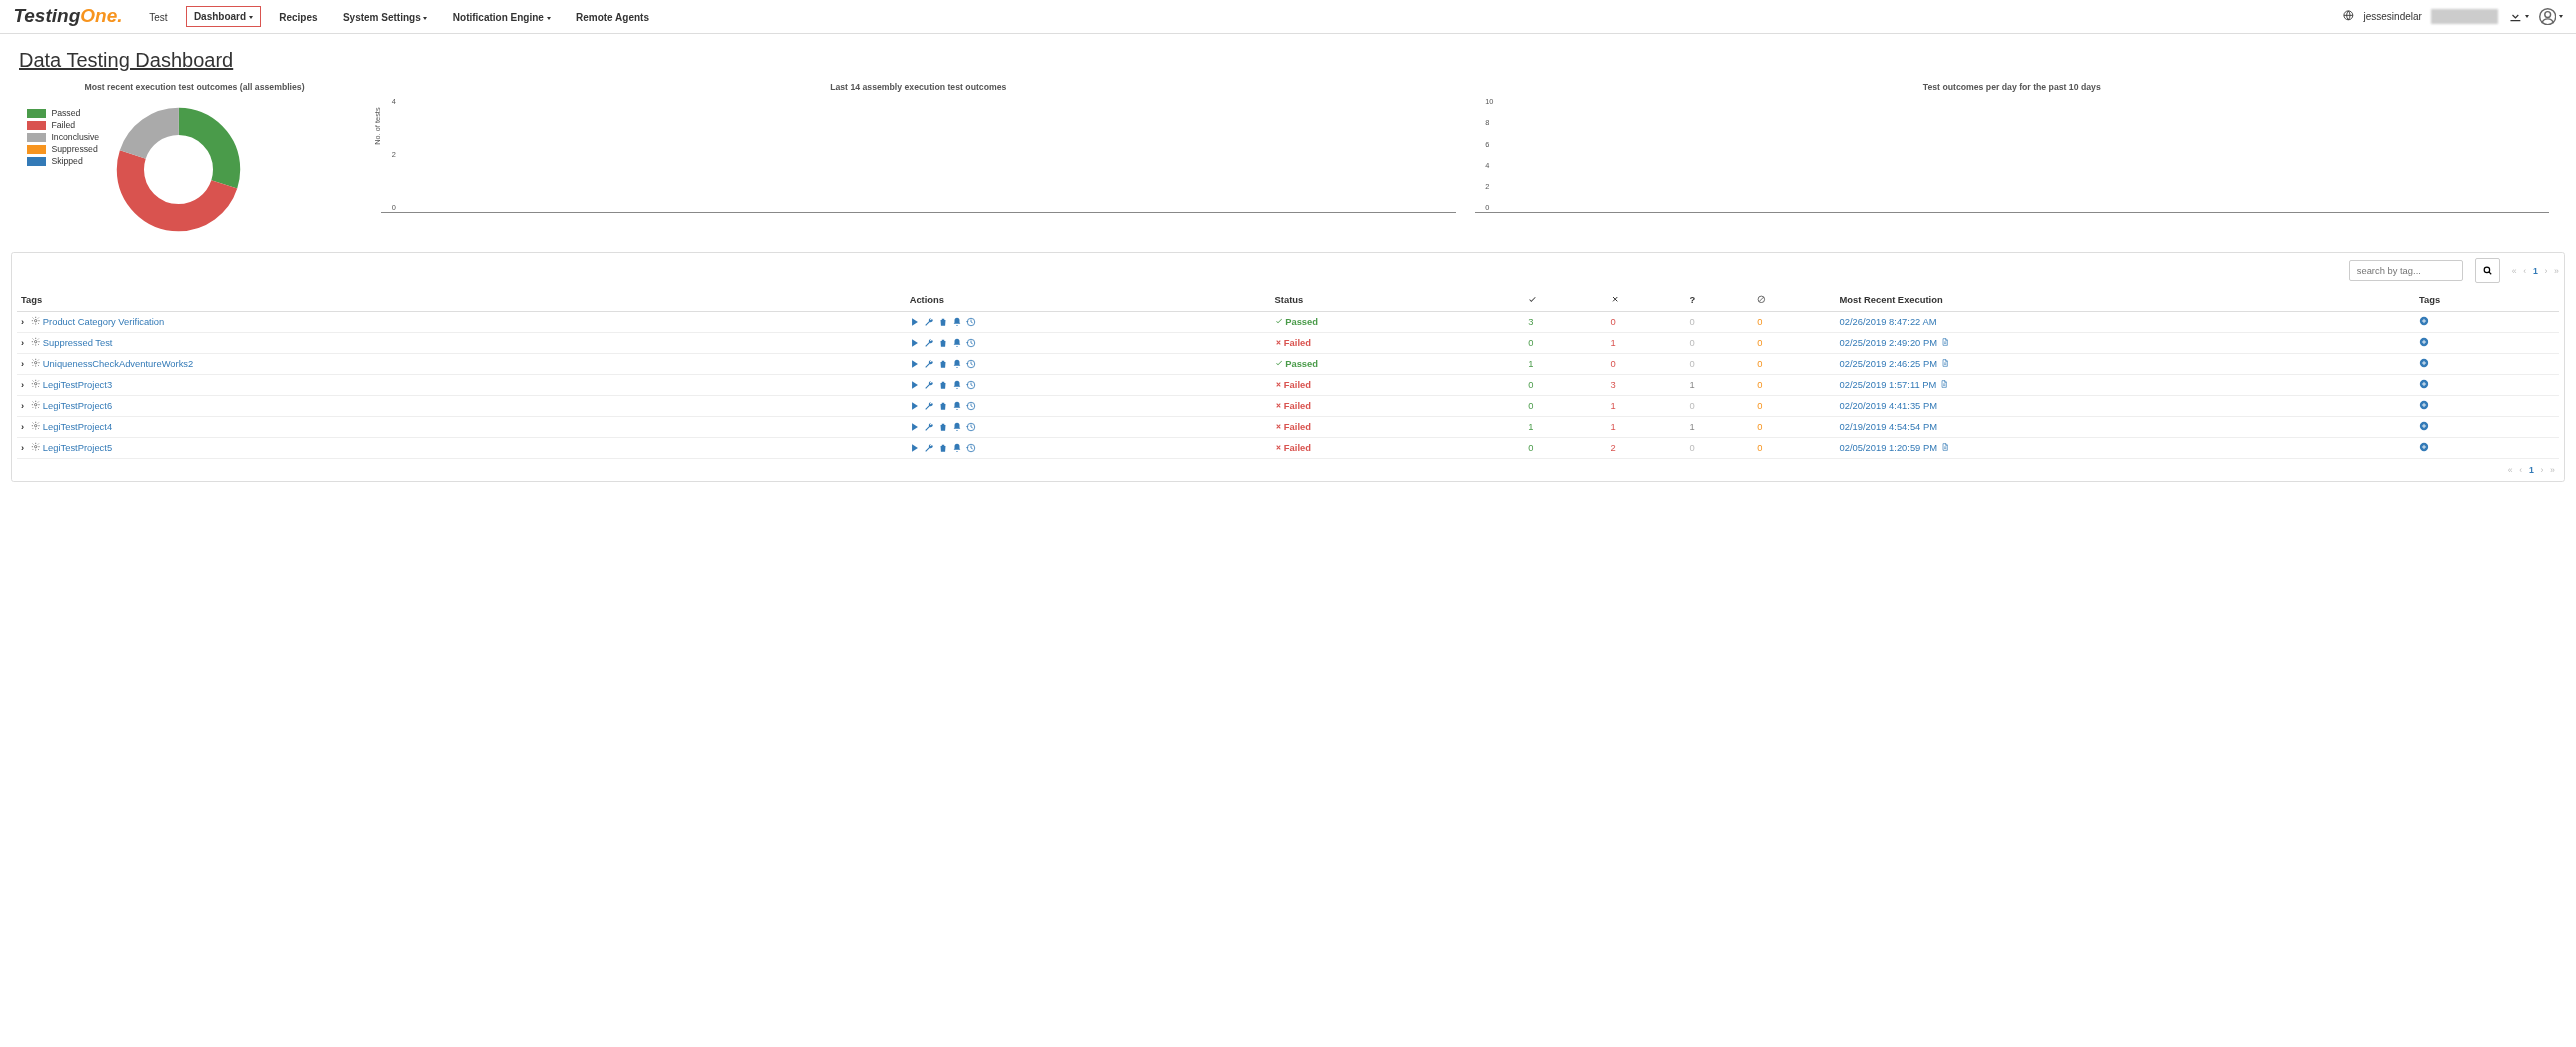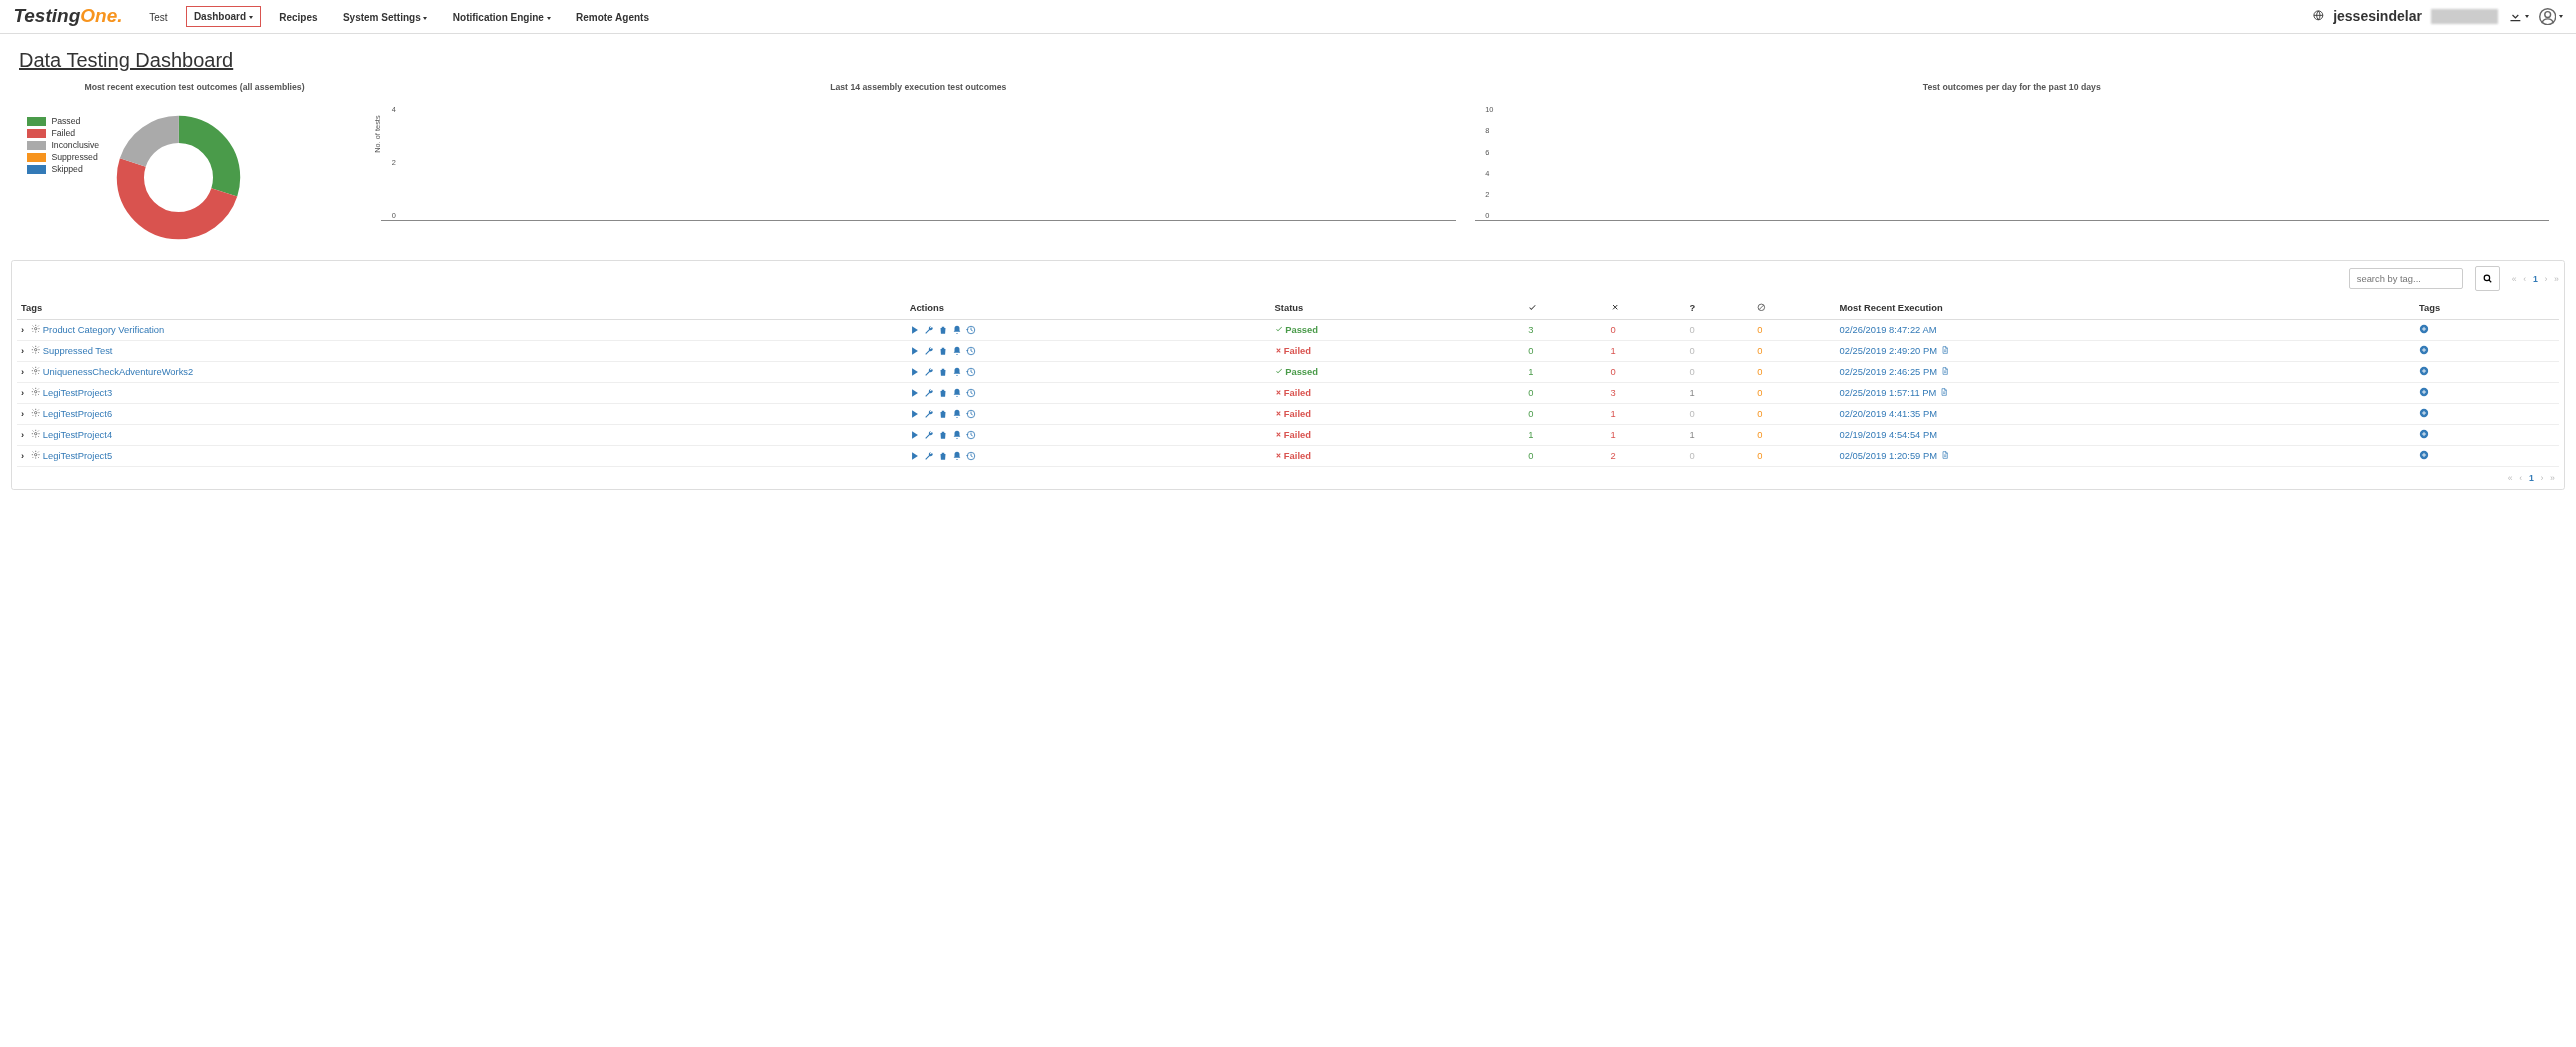--- a/index.html
+++ b/index.html
@@ -7,28 +7,28 @@
 .topnav { display: flex; align-items: center; padding: 5.4px 13.4px; border-bottom: 0.7px solid #ddd; }
 .brand { font-size: 19px; font-weight: bold; font-style: italic; margin-right: 20px; }
 .brand .one { color: #f7941e; }
 .brand .dot { color: #f7941e; }
 .nav-links { display: flex; gap: 12px; align-items: flex-end; }
 .nav-item { padding: 4px 6.7px; cursor: pointer; font-size: 10px; }
 .nav-item.active { border: 0.7px solid #d9534f; font-weight: bold; }
 .nav-item.bold { font-weight: bold; }
 .caret-down { display: inline-block; margin-left: 2.7px; width: 0; height: 0; border-left: 2.7px solid transparent; border-right: 2.7px solid transparent; border-top: 3.4px solid #333; vertical-align: middle; }
 .nav-right { margin-left: auto; display: flex; align-items: center; gap: 9.4px; }
-.user-label { font-weight: bold; font-size: 14px; }
+.user-label { font-weight: normal; font-size: 10px; }
 .blur-box { width: 67px; height: 14.8px; background: #ccc; filter: blur(1.3px); }
 .icon-btn { cursor: pointer; display: inline-flex; align-items: center; }
 .page-title { font-size: 20px; font-weight: 400; margin: 14.8px 0 10.7px 19px; text-decoration: underline; }
 .charts { display: flex; gap: 19px; padding: 0 27px 13.4px; }
 .chart-panel { flex: 1; }
 .chart-left { flex: 0 0 335px; }
-.chart-title { text-align: center; font-weight: bold; font-size: 8.7px; color: #555; margin-bottom: 22px; }
+.chart-title { text-align: center; font-weight: bold; font-size: 8.7px; color: #555; margin-bottom: 14px; }
 .legend { list-style: none; }
 .legend li { display: flex; align-items: center; margin: 2px 0; font-size: 8.7px; }
 .swatch { width: 19px; height: 9.4px; margin-right: 5.4px; }
 .donut-wrap { display: flex; gap: 16px; align-items: flex-start; }
 .bar-chart { display: flex; align-items: flex-end; height: 107px; gap: 6.7px; padding-left: 23px; position: relative; border-bottom: 0.7px solid #888; }
 .bar-chart .ylab { position: absolute; left: -4px; top: 50%; transform: rotate(-90deg) translateX(50%); transform-origin: left; font-size: 7.4px; color: #555; }
 .bar-chart .ytick { position: absolute; left: 10.7px; font-size: 7.4px; color: #555; }
 .bar { flex: 1; display: flex; flex-direction: column-reverse; }
 .seg { width: 100%; }
 .results { margin: 5.4px 10.7px 13.4px; border: 0.7px solid #ddd; border-radius: 2.7px; padding: 5.4px; }

